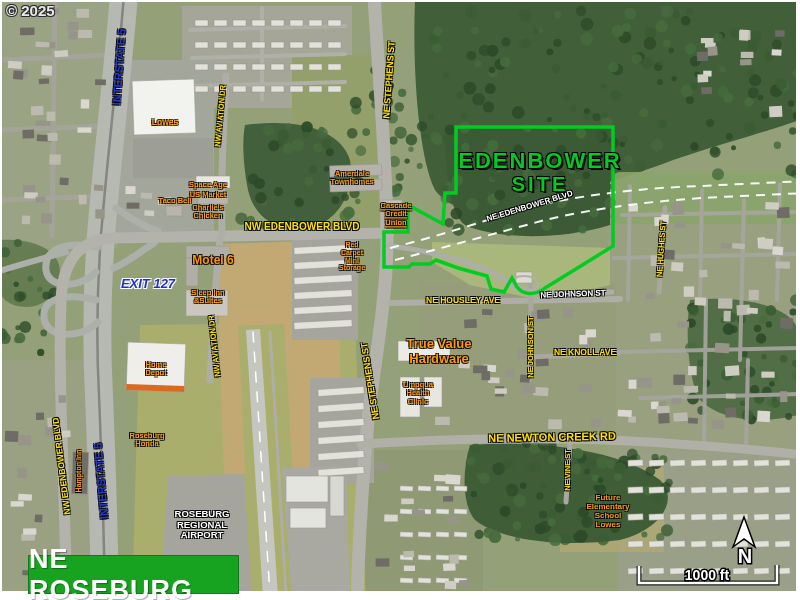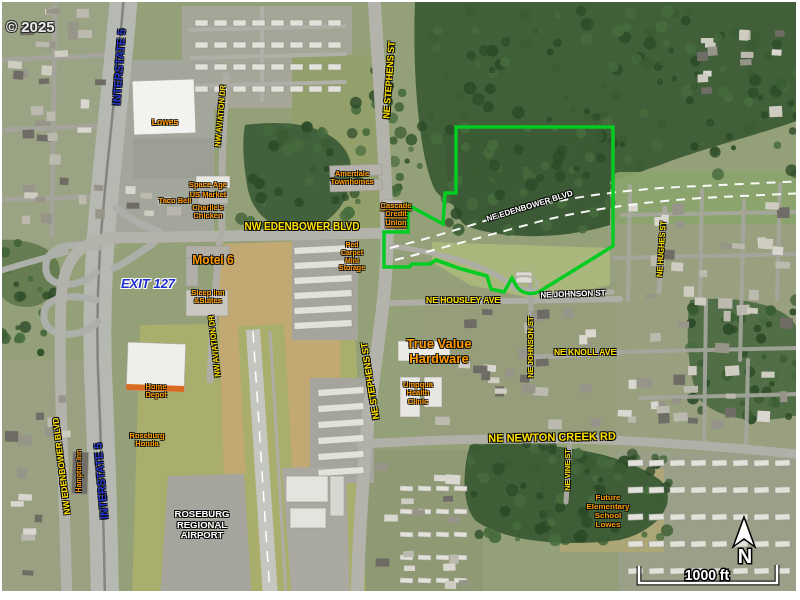--- a/index.html
+++ b/index.html
@@ -16,21 +16,21 @@
   #site-title{position:absolute;left:540px;top:172px;transform:translate(-50%,-50%);
       text-align:center;font-weight:bold;color:#00CC22;line-height:1.0;
       text-shadow:-1px -1px 0 rgba(0,0,0,.9),1px -1px 0 rgba(0,0,0,.9),-1px 1px 0 rgba(0,0,0,.9),2px 2px 0 rgba(0,0,0,.9);}
   #site-title .l1{font-size:22px;letter-spacing:2px;display:block;}
   #site-title .l2{font-size:20px;letter-spacing:3px;display:block;margin-top:2px;}
   #banner{position:absolute;left:28px;top:555px;width:209px;height:37px;background:#17A31F;
       border:1px solid #0d7c13;display:flex;align-items:center;justify-content:center;}
   #banner span{color:#fff;font-weight:bold;font-size:27px;letter-spacing:1px;
       text-shadow:1px 1px 1px rgba(0,0,0,.35);}
   #copyright{position:absolute;left:6px;top:2px;font-size:15px;font-weight:bold;color:#e9e9e9;
-      text-shadow:-1px -1px 0 rgba(40,40,40,.9),1px -1px 0 rgba(40,40,40,.9),-1px 1px 0 rgba(40,40,40,.9),1px 1px 0 rgba(40,40,40,.9);margin-top:16px;}
+      text-shadow:-1px -1px 0 rgba(40,40,40,.9),1px -1px 0 rgba(40,40,40,.9),-1px 1px 0 rgba(40,40,40,.9),1px 1px 0 rgba(40,40,40,.9);}
 </style>
 </head>
 <body>
 
 <div id="stage">
 
   <svg id="basemap" width="800" height="600" viewBox="0 0 800 600">
 
     <g id="g-areas">
       <rect width="800" height="600" fill="#94a078"></rect>
@@ -867,21 +867,21 @@
 AIRPORT</div>
       <div class="map-label lbl-business" style="left: 165px; top: 123px; font-size: 8.5px; transform: translate(-50%, -50%) rotate(0deg);">Lowes</div>
       <div class="map-label lbl-business" style="left: 208px; top: 185px; font-size: 7.5px; transform: translate(-50%, -50%) rotate(0deg);">Space Age</div>
       <div class="map-label lbl-business" style="left: 208px; top: 195px; font-size: 7.5px; transform: translate(-50%, -50%) rotate(0deg);">US Market</div>
       <div class="map-label lbl-business" style="left: 208px; top: 212px; font-size: 7.5px; transform: translate(-50%, -50%) rotate(0deg);">Charlie's
 Chicken</div>
       <div class="map-label lbl-business" style="left: 175px; top: 201px; font-size: 7.5px; transform: translate(-50%, -50%) rotate(0deg);">Taco Bell</div>
       <div class="map-label lbl-business" style="left: 213px; top: 261px; font-size: 12px; transform: translate(-50%, -50%) rotate(0deg);">Motel 6</div>
       <div class="map-label lbl-business" style="left: 208px; top: 297px; font-size: 7.5px; transform: translate(-50%, -50%) rotate(0deg);">Sleep Inn
 &amp;Suites</div>
-      <div class="map-label lbl-business" style="left: 156px; top: 369px; font-size: 7.5px; transform: translate(-50%, -50%) rotate(0deg); margin-top: 22px;">Home
+      <div class="map-label lbl-business" style="left: 156px; top: 369px; font-size: 7.5px; transform: translate(-50%, -50%) rotate(0deg);">Home
 Depot</div>
       <div class="map-label lbl-business" style="left: 352px; top: 178px; font-size: 7.5px; transform: translate(-50%, -50%) rotate(0deg);">Amerdale
 Townhomes</div>
       <div class="map-label lbl-business" style="left: 396px; top: 215px; font-size: 7.5px; transform: translate(-50%, -50%) rotate(0deg); text-decoration: underline;">Cascade
 Credit
 Union</div>
       <div class="map-label lbl-business" style="left: 352px; top: 257px; font-size: 7px; transform: translate(-50%, -50%) rotate(0deg);">Red
 Carpet
 Mini
 Storage</div>
@@ -892,16 +892,23 @@
 Clinic</div>
       <div class="map-label lbl-business" style="left: 608px; top: 512px; font-size: 8px; transform: translate(-50%, -50%) rotate(0deg);">Future
 Elementary
 School
 Lowes</div>
       <div class="map-label lbl-business" style="left: 147px; top: 440px; font-size: 7.5px; transform: translate(-50%, -50%) rotate(0deg);">Roseburg
 Honda</div>
       <div class="map-label lbl-business" style="left: 79px; top: 471px; font-size: 7px; transform: translate(-50%, -50%) rotate(-90deg);">Hampton Inn</div>
     </div>
 
-
+  <div id="site-title">
+    <span class="l1">EDENBOWER</span>
+    <span class="l2">SITE</span>
+  </div>
+
+  <div id="banner">
+    <span>NE ROSEBURG</span>
+  </div>
 
   <div id="copyright">© 2025</div>
 </div>
 
 </body></html>

